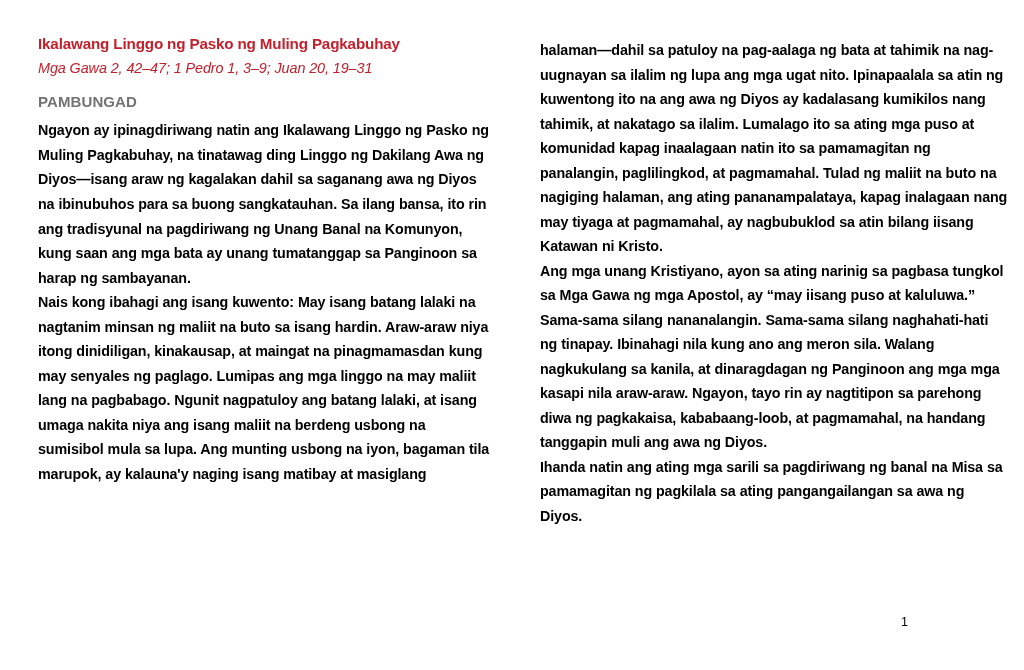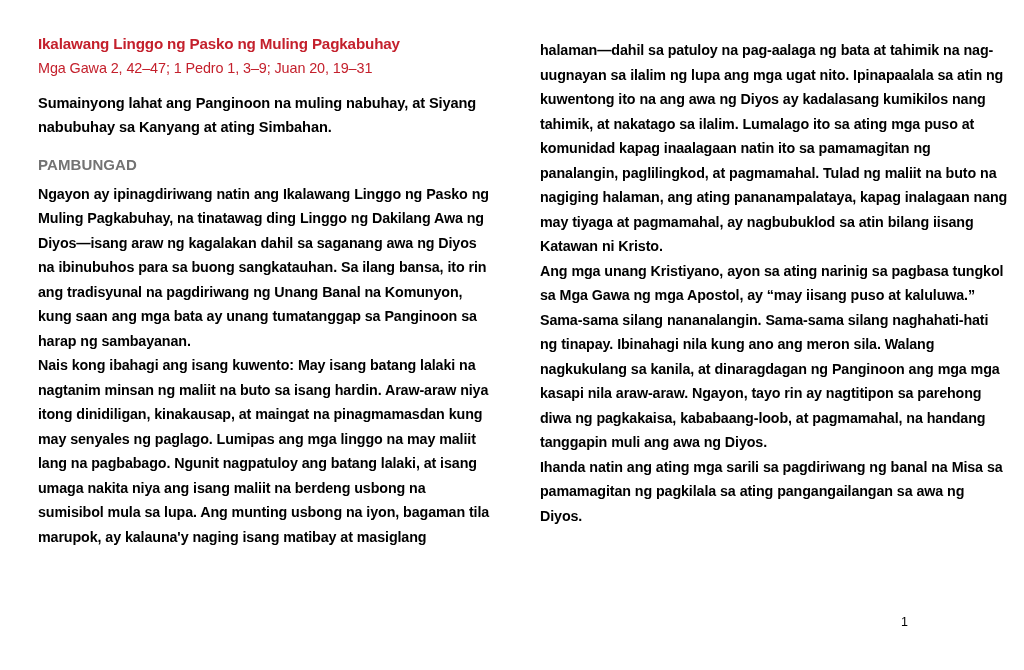--- a/index.html
+++ b/index.html
@@ -49,20 +49,21 @@
     font-size: 15.2px;
     font-weight: bold;
     color: #C4202C;
     line-height: 1.35;
     margin: 0 0 4px 0;
     letter-spacing: -0.15px;
   }
 
   .doc-refs {
     font-size: 14.4px;
+    font-style: italic;
     color: #C4202C;
     line-height: 1.35;
     margin: 0 0 14px 0;
     letter-spacing: -0.1px;
   }
 
   .doc-subtitle {
     font-size: 14.6px;
     font-weight: bold;
     color: #000000;
@@ -109,21 +110,20 @@
 <div class="page">
 
   <div class="columns">
 
     <div class="col">
 
       <h1 class="doc-title">Ikalawang Linggo ng Pasko ng Muling Pagkabuhay</h1>
 
       <div class="doc-refs">Mga Gawa 2, 42–47; 1 Pedro 1, 3–9; Juan 20, 19–31</div>
 
-      <div class="doc-subtitle">Sumainyong lahat ang Panginoon na muling nabuhay, at Siyang nabubuhay sa Kanyang at ating Simbahan.</div>
 
       <h2 class="section-heading">PAMBUNGAD</h2>
 
       <p class="body-par">Ngayon ay ipinagdiriwang natin ang Ikalawang Linggo ng Pasko ng Muling Pagkabuhay, na tinatawag ding Linggo ng Dakilang Awa ng Diyos—isang araw ng kagalakan dahil sa saganang awa ng Diyos na ibinubuhos para sa buong sangkatauhan. Sa ilang bansa, ito rin ang tradisyunal na pagdiriwang ng Unang Banal na Komunyon, kung saan ang mga bata ay unang tumatanggap sa Panginoon sa harap ng sambayanan.</p>
 
       <p class="body-par">Nais kong ibahagi ang isang kuwento: May isang batang lalaki na nagtanim minsan ng maliit na buto sa isang hardin. Araw-araw niya itong dinidiligan, kinakausap, at maingat na pinagmamasdan kung may senyales ng paglago. Lumipas ang mga linggo na may maliit lang na pagbabago. Ngunit nagpatuloy ang batang lalaki, at isang umaga nakita niya ang isang maliit na berdeng usbong na sumisibol mula sa lupa. Ang munting usbong na iyon, bagaman tila marupok, ay kalauna'y naging isang matibay at masiglang</p>
 
     </div>
 
     <div class="col-right">

